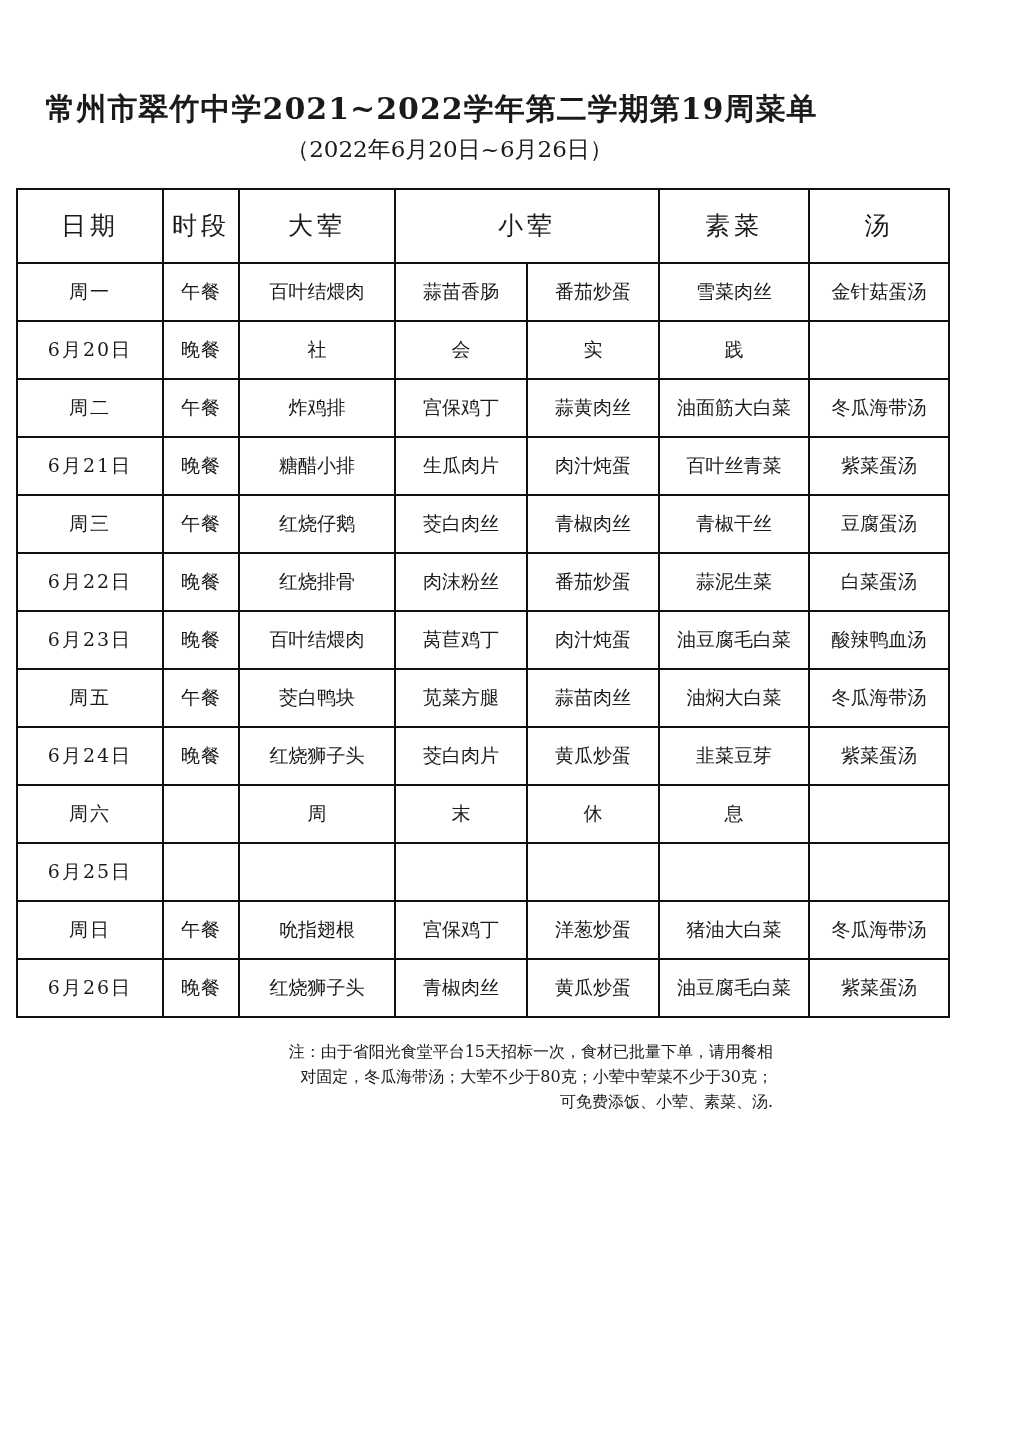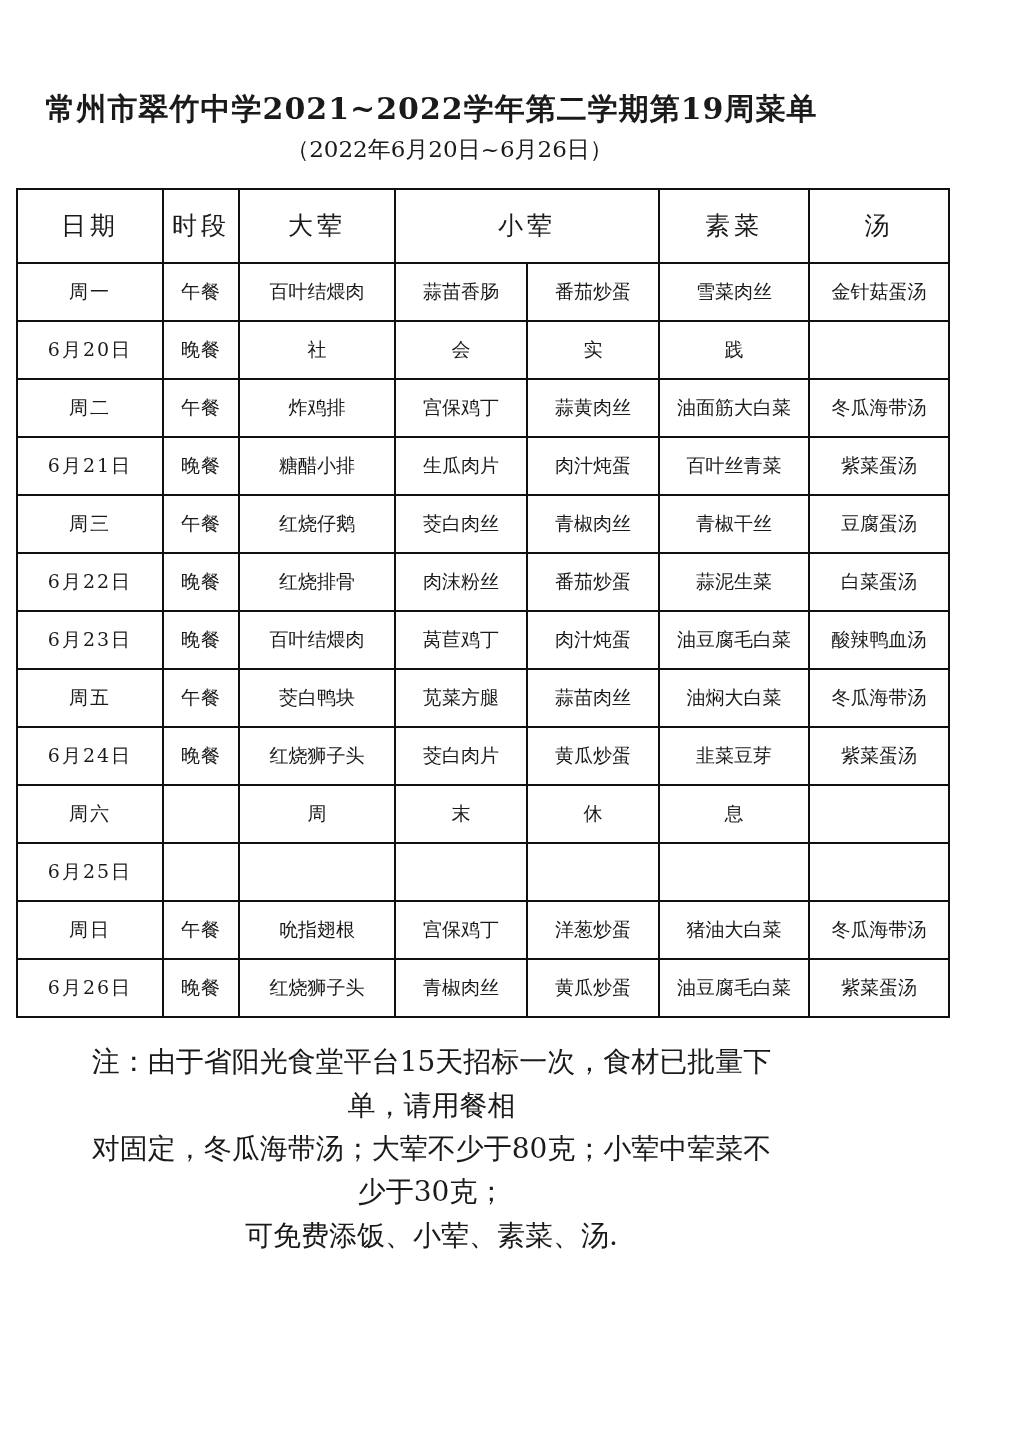--- a/index.html
+++ b/index.html
@@ -82,23 +82,23 @@
   td.meal-cell {
     font-size: 21px;
     letter-spacing: 1px;
   }
   td.spread {
     font-size: 20px;
   }
   td.empty { }
   .note {
     margin: 22px 74px 0 74px;
-    font-size: 28px;
+    font-size: 16px;
     line-height: 1.55;
-    text-align: center;
+    text-align: right;
   }
   .note p { margin: 0; }
 </style>
 </head>
 <body>
 
 <div class="page">
 
   <div class="title-block">
     <div class="title-main">常州市翠竹中学2021~2022学年第二学期第19周菜单</div>

